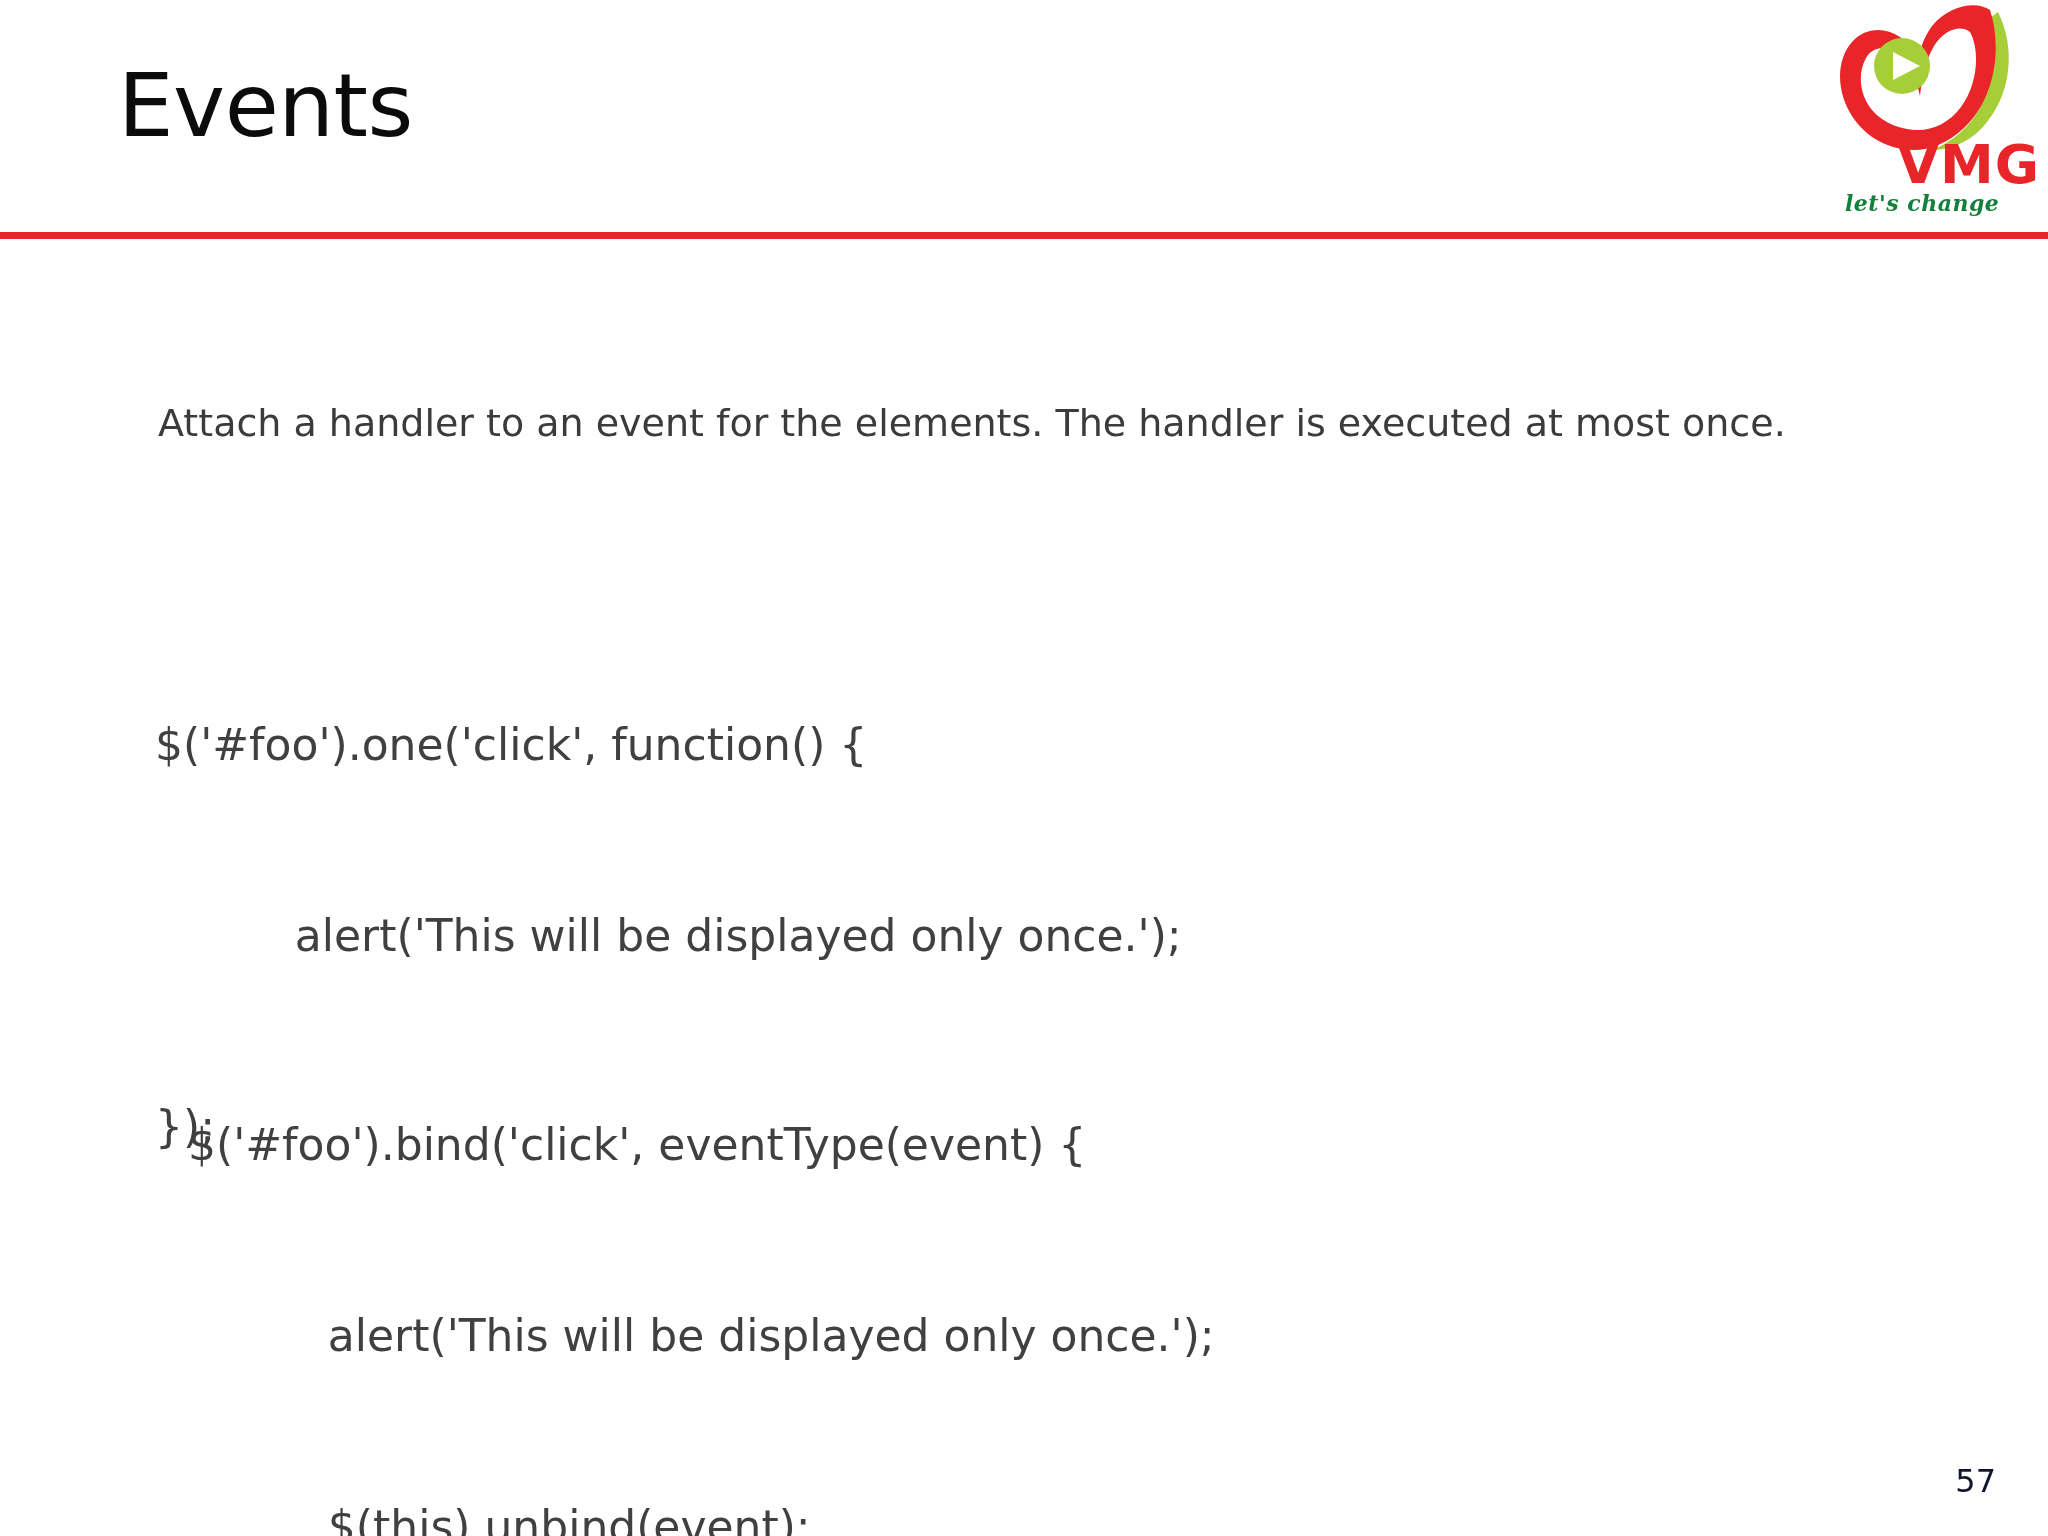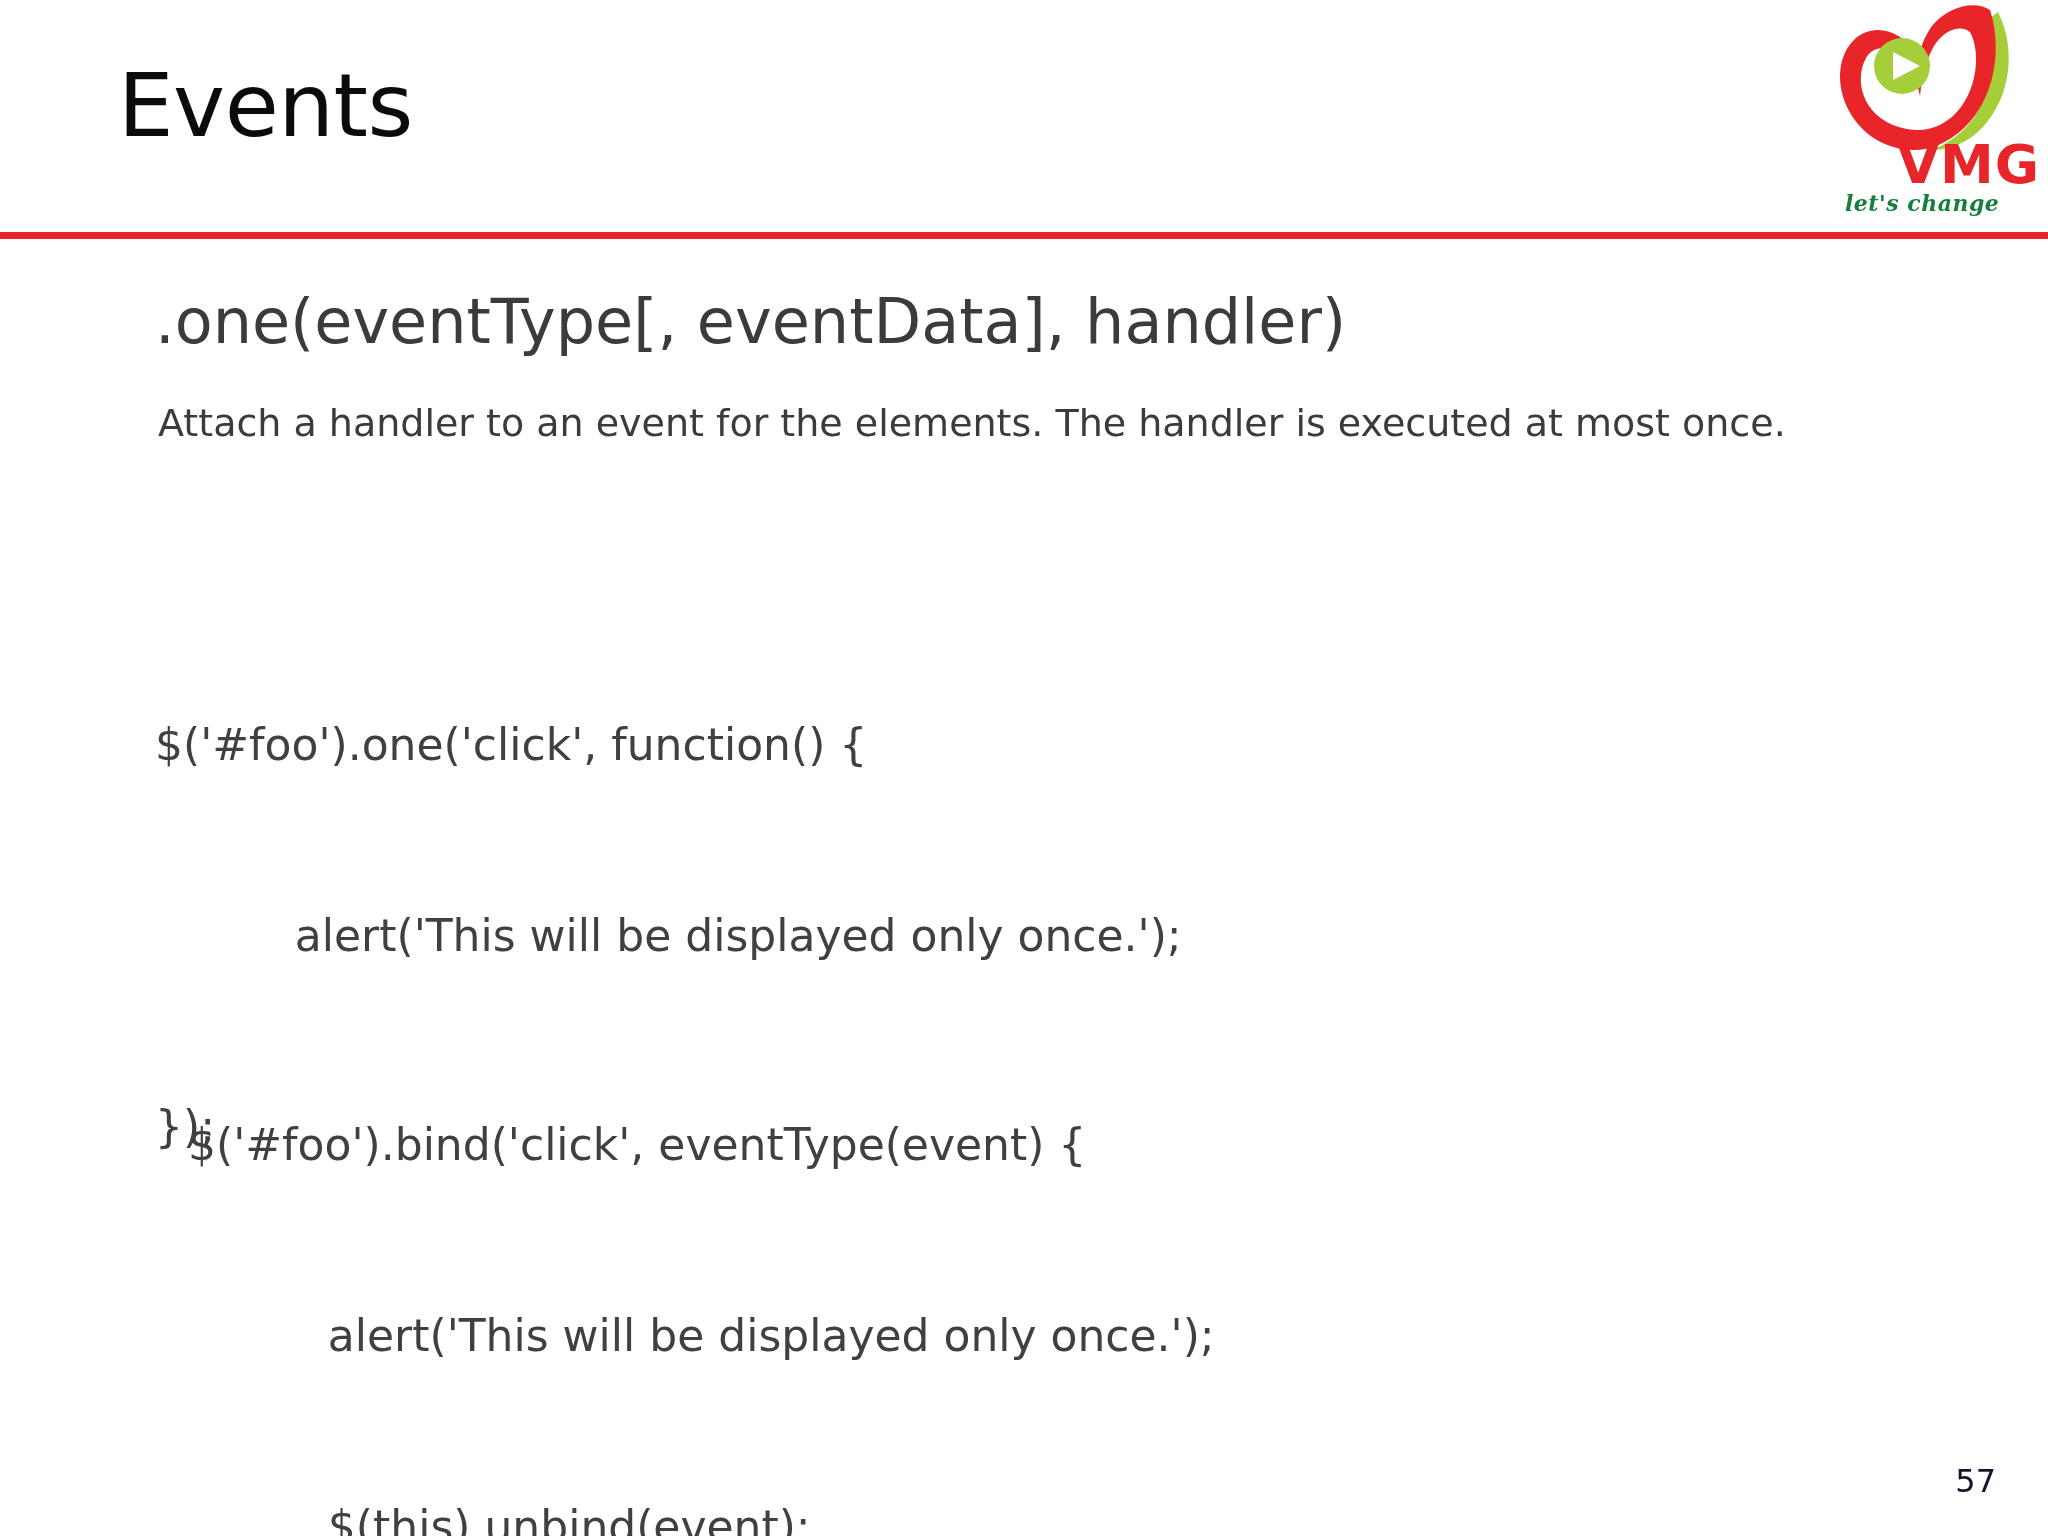--- a/index.html
+++ b/index.html
@@ -161,21 +161,20 @@
       <circle cx="72" cy="62" r="28" fill="#a6ce39"></circle>
 
       <path d="M63 48 L90 62 L63 76 Z" fill="#ffffff"></path>
     </svg>
     <div class="logo-wordmark">VMG</div>
     <div class="logo-tagline">let's change</div>
   </div>
 
   <div class="header-rule"></div>
 
-  <div class="api-signature">.one(eventType[, eventData], handler)</div>
 
   <div class="api-description">Attach a handler to an event for the elements. The handler is executed at most once.</div>
 
   <div class="code-block code-block-one">
     <span class="code-line">$('#foo').one('click', function() {</span>
     <span class="code-line">          alert('This will be displayed only once.');</span>
     <span class="code-line">});</span>
   </div>
 
   <div class="code-block code-block-two">

